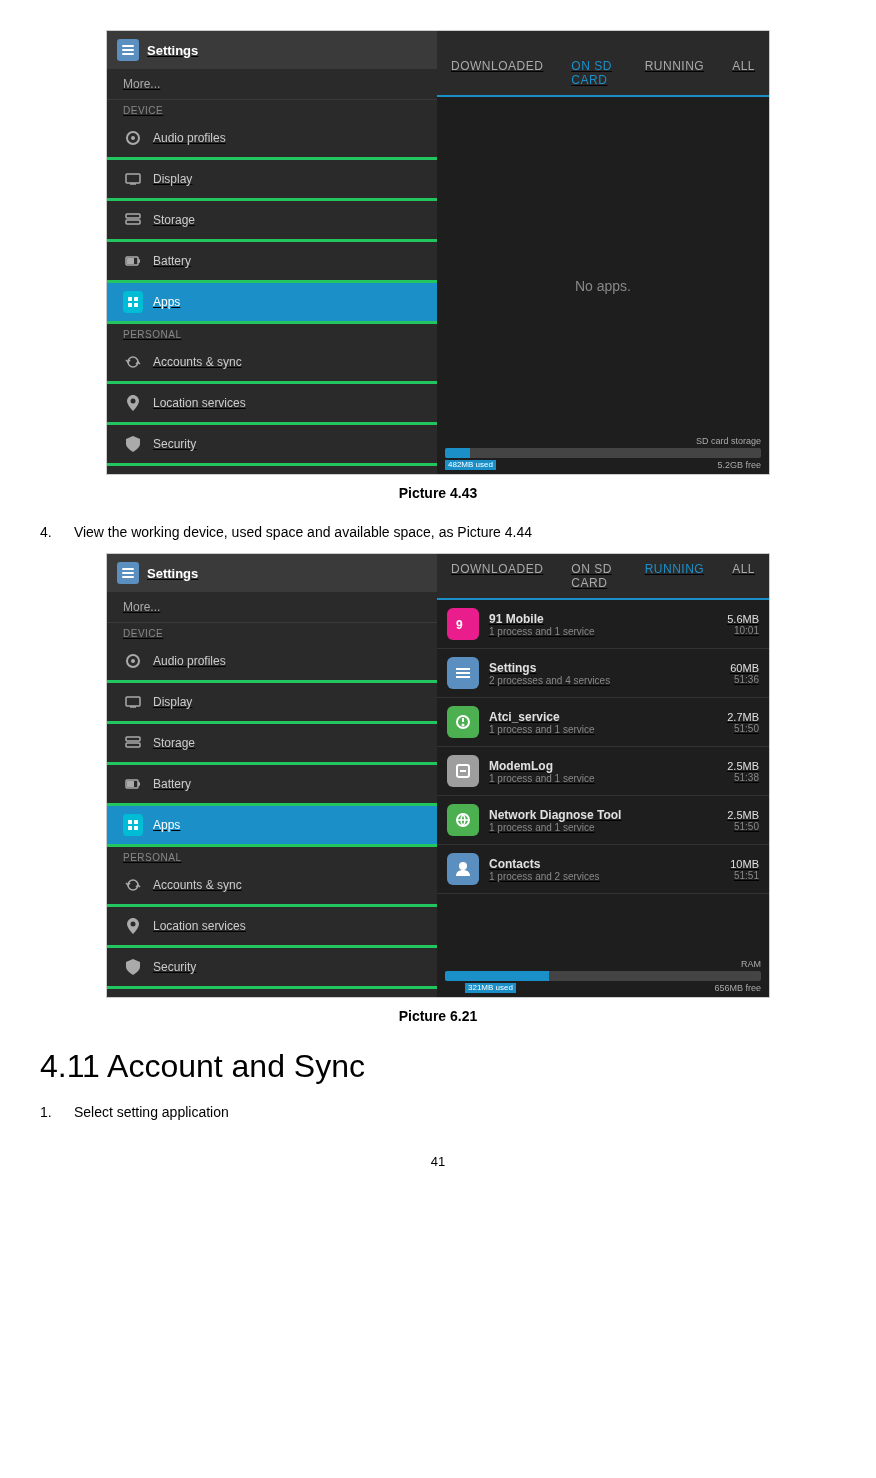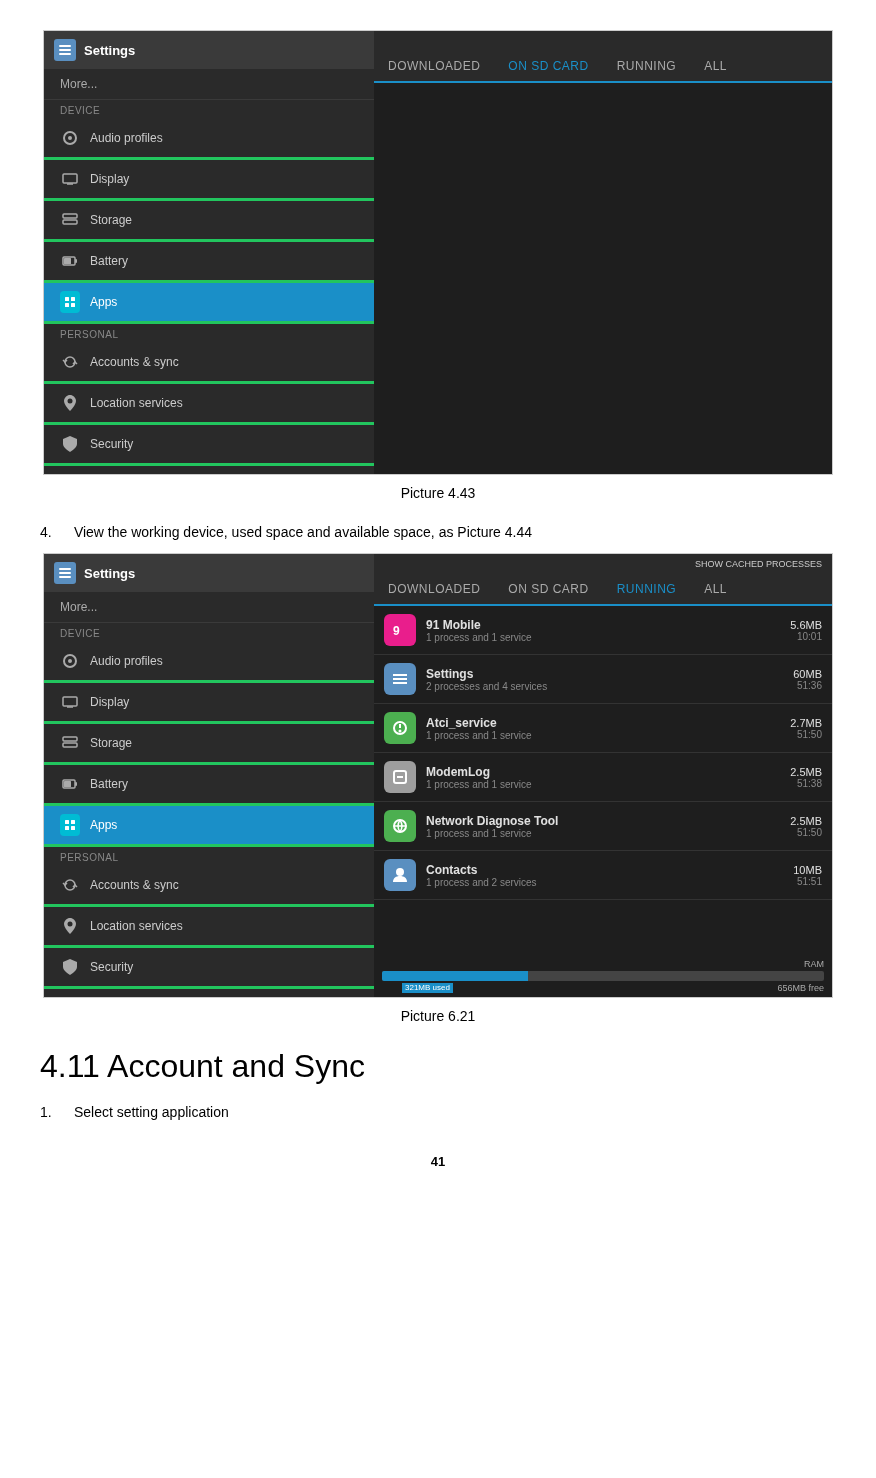--- a/index.html
+++ b/index.html
@@ -9,29 +9,30 @@
       width: 876px;
       min-height: 1478px;
       padding: 20px 40px;
       color: #000;
     }
 
     
     .screenshot {
       border: 1px solid #ccc;
       background: #2a2a2a;
-      width: 790px;
+      width: 664px;
       margin: 0 auto 10px auto;
       display: flex;
       font-size: 11px;
+      text-decoration: underline;
     }
 
     .caption {
       text-align: center;
-      font-weight: normal;
+      font-weight: bold;
       margin: 8px 0 20px 0;
       font-size: 14px;
     }
 
     
     .settings-sidebar {
       width: 330px;
       background: #2a2a2a;
       color: #ccc;
       flex-shrink: 0;
@@ -308,21 +309,20 @@
       font-size: 32px;
       font-weight: normal;
       margin: 24px 0 16px 0;
       border-bottom: none;
     }
 
     .page-number {
       text-align: center;
       font-size: 13px;
       margin-top: 30px;
-      font-weight: bold;
     }
 
     .icon-apps-teal {
       width: 22px;
       height: 22px;
       background: #00bcd4;
       border-radius: 4px;
       display: flex;
       align-items: center;
       justify-content: center;
@@ -433,20 +433,33 @@
     </div>
 
     <div class="settings-content">
       <div class="top-bar-action"></div>
       <div class="tabs-bar">
         <div class="tab">DOWNLOADED</div>
         <div class="tab active">ON SD CARD</div>
         <div class="tab">RUNNING</div>
         <div class="tab">ALL</div>
       </div>
+      <div class="content-area" style="min-height: 280px;">
+        <div class="no-apps-text">No apps.</div>
+        <div class="storage-bar-container">
+          <div class="storage-label">SD card storage</div>
+          <div class="storage-bar">
+            <div class="storage-bar-used"></div>
+          </div>
+          <div class="storage-info">
+            <span class="storage-used-label">482MB used</span>
+            <span>5.2GB free</span>
+          </div>
+        </div>
+      </div>
     </div>
   </div>
 </div>
 
 <div class="caption">Picture 4.43</div>
 
 <div class="step-item">
   <span class="step-num">4.</span>
   <span>View the working device, used space and available space, as Picture 4.44</span>
 </div>
@@ -542,21 +555,20 @@
         <div class="item-icon">
           <svg width="14" height="16" viewBox="0 0 14 16" fill="#aaa">
               <path d="M7 0 L14 3 L14 8 C14 12 7 16 7 16 C7 16 0 12 0 8 L0 3 Z"></path>
             </svg>
         </div>
         <span>Security</span>
       </div>
     </div>
 
     <div class="settings-content">
-      <div class="top-bar-action">SHOW CACHED PROCESSES</div>
       <div class="tabs-bar">
         <div class="tab">DOWNLOADED</div>
         <div class="tab">ON SD CARD</div>
         <div class="tab active">RUNNING</div>
         <div class="tab">ALL</div>
       </div>
       <div class="content-area" style="padding: 0; position: relative; min-height: 350px;">
         <div class="app-list">
 
           <div class="app-item">

